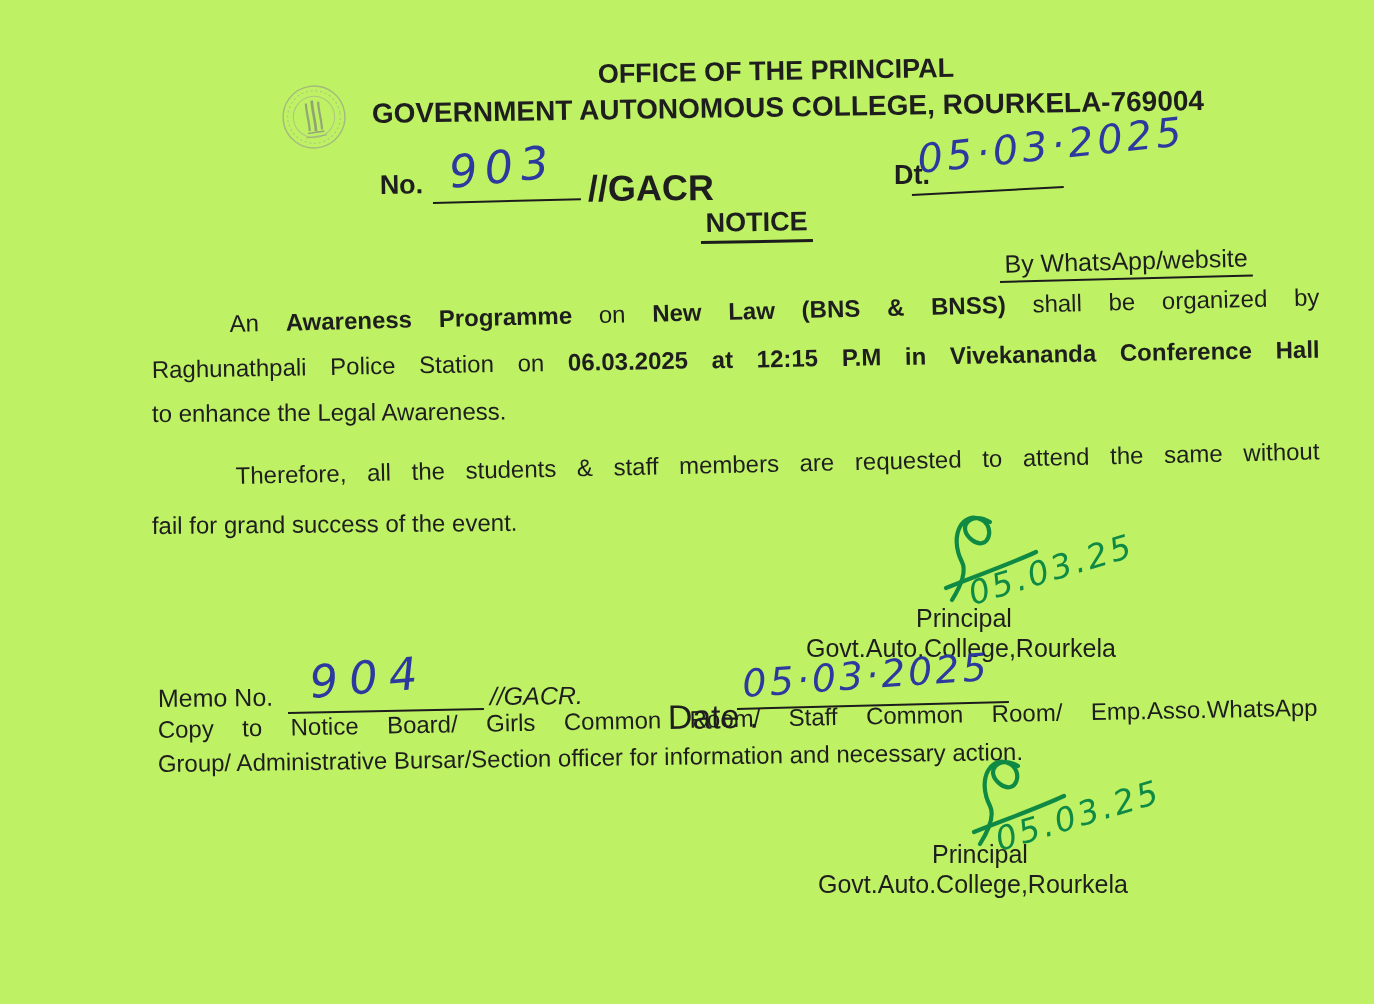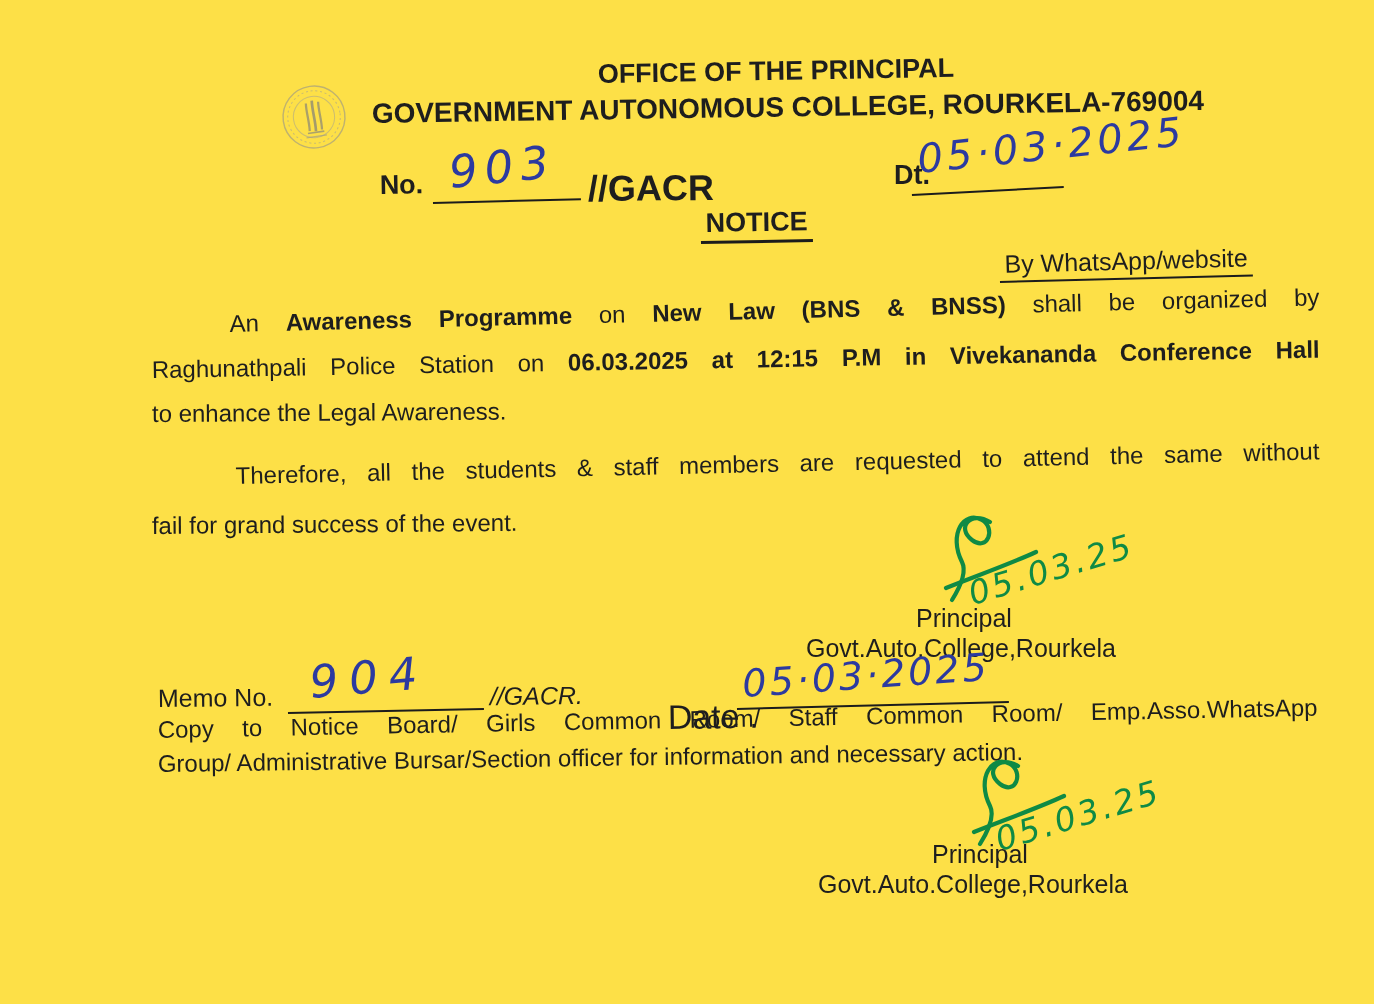--- a/index.html
+++ b/index.html
@@ -1,18 +1,18 @@
 <!DOCTYPE html>
 <html style="--c-blue: #2c3aa0; --c-green: #0f8a45; --c-text: #1e1e1e;"><head>
 <meta charset="utf-8">
 <style>
   html,body{margin:0;padding:0;background:#ffffff;}
   #page{
     position:relative;width:1374px;height:1004px;margin:0 auto;
-    background:#fde047;overflow:hidden;
+    background:#bef264;overflow:hidden;
     font-family:"Liberation Sans","DejaVu Sans",sans-serif;
     color:var(--c-text,#1e1e1e);
   }
   .abs{position:absolute;white-space:nowrap;transform-origin:left bottom;}
   .b{font-weight:700;}
   .just{white-space:normal;text-align:justify;text-align-last:justify;}
   .just span,.just b{white-space:nowrap;}
   .rule{position:absolute;border-bottom:2.5px solid #1c1c1c;transform-origin:left bottom;height:0;}
   .hand{
     font-family:"DejaVu Sans",sans-serif;font-style:italic;

